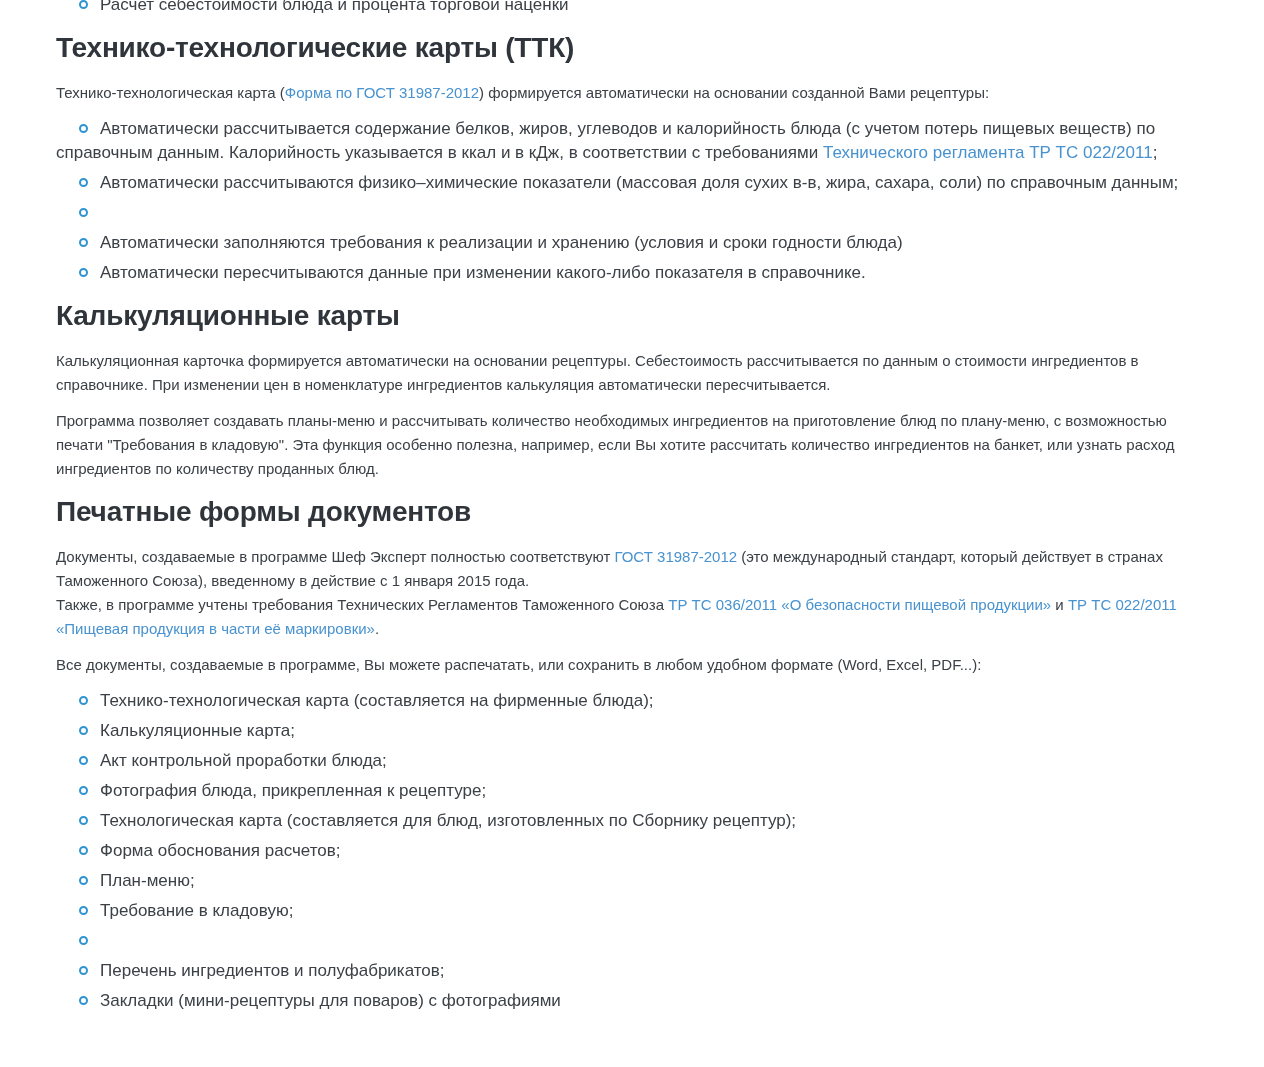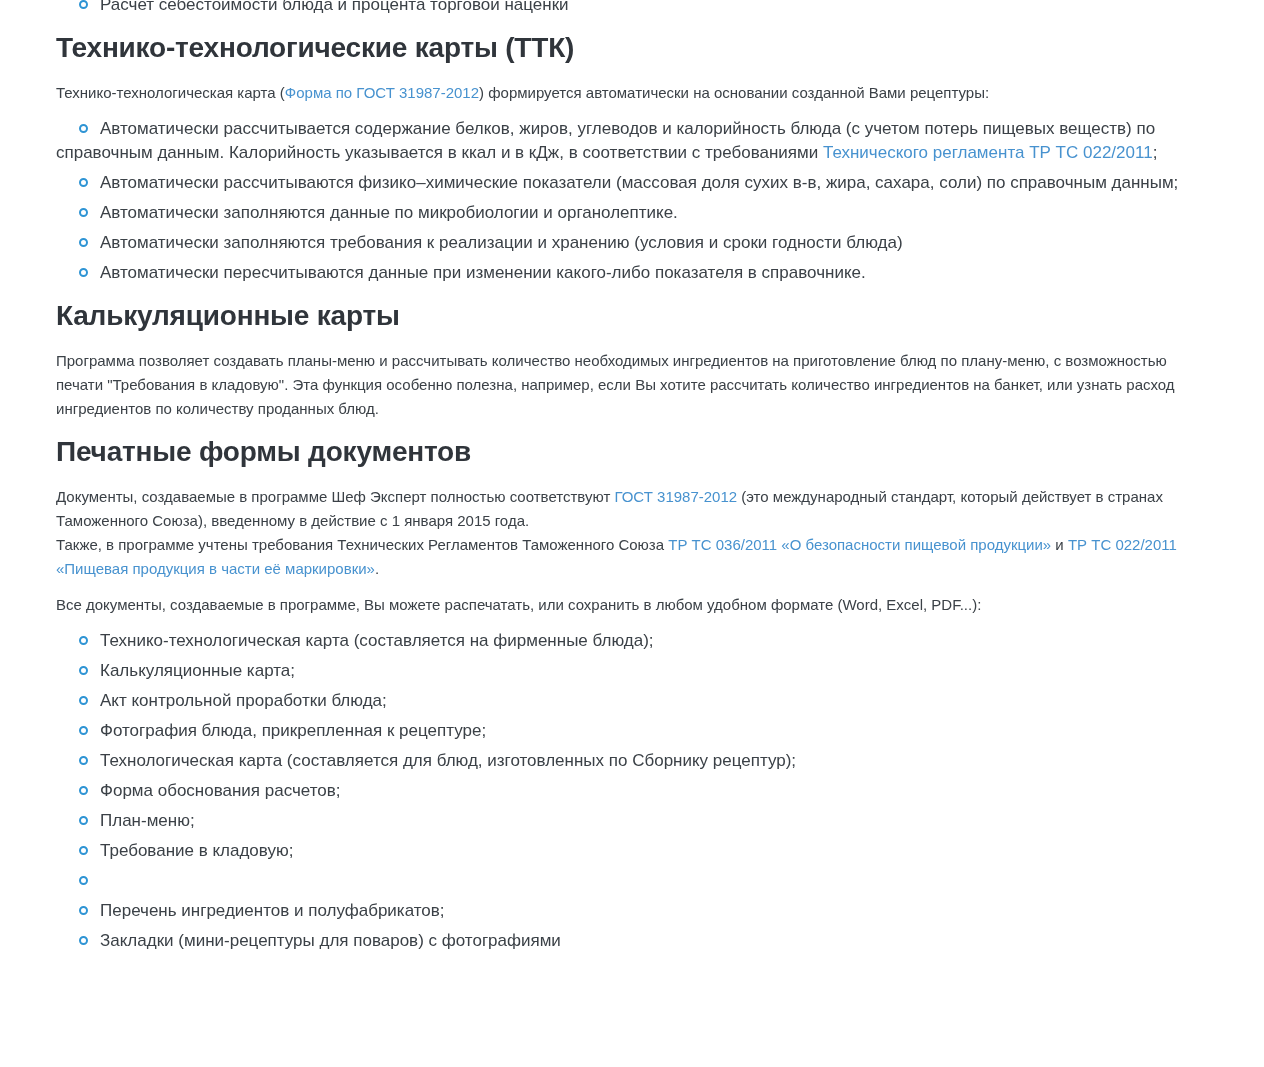--- a/index.html
+++ b/index.html
@@ -68,31 +68,32 @@
   <p><span>Технико-технологическая карта (</span><a class="lnk">Форма по ГОСТ 31987-2012</a><span>) формируется автоматически на основании созданной Вами рецептуры:</span></p>
 
   <div class="blist">
     <div class="bitem">
       <span class="dot"></span><span>Автоматически рассчитывается содержание белков, жиров, углеводов и калорийность блюда (с учетом потерь пищевых веществ) по справочным данным. Калорийность указывается в ккал и в кДж, в соответствии с требованиями </span><a class="lnk">Технического регламента ТР ТС 022/2011</a><span>;</span>
     </div>
     <div class="bitem">
       <span class="dot"></span><span>Автоматически рассчитываются физико–химические показатели (массовая доля сухих в-в, жира, сахара, соли) по справочным данным;</span>
     </div>
     <div class="bitem">
-      <span class="dot"></span><span>Автоматически заполняются данные по микробиологии и органолептике.</span>
+      <span class="dot"></span>
     </div>
     <div class="bitem">
       <span class="dot"></span><span>Автоматически заполняются требования к реализации и хранению (условия и сроки годности блюда)</span>
     </div>
     <div class="bitem">
       <span class="dot"></span><span>Автоматически пересчитываются данные при изменении какого-либо показателя в справочнике.</span>
     </div>
   </div>
 
   <h2>Калькуляционные карты</h2>
+  <p>Калькуляционная карточка формируется автоматически на основании рецептуры. Себестоимость рассчитывается по данным о стоимости ингредиентов в справочнике. При изменении цен в номенклатуре ингредиентов калькуляция автоматически пересчитывается.</p>
 
   <p>Программа позволяет создавать планы-меню и рассчитывать количество необходимых ингредиентов на приготовление блюд по плану-меню, с возможностью печати "Требования в кладовую". Эта функция особенно полезна, например, если Вы хотите рассчитать количество ингредиентов на банкет, или узнать расход ингредиентов по количеству проданных блюд.</p>
 
   <h2>Печатные формы документов</h2>
 
   <p>
     <span class="pline"><span>Документы, создаваемые в программе Шеф Эксперт полностью соответствуют </span><a class="lnk">ГОСТ 31987-2012</a><span> (это международный стандарт, который действует в странах Таможенного Союза), введенному в действие с 1 января 2015 года.</span></span>
     <span class="pline"><span>Также, в программе учтены требования Технических Регламентов Таможенного Союза </span><a class="lnk">ТР ТС 036/2011 «О безопасности пищевой продукции»</a><span> и </span><a class="lnk">ТР ТС 022/2011 «Пищевая продукция в части её маркировки»</a><span>.</span></span>
   </p>
 

